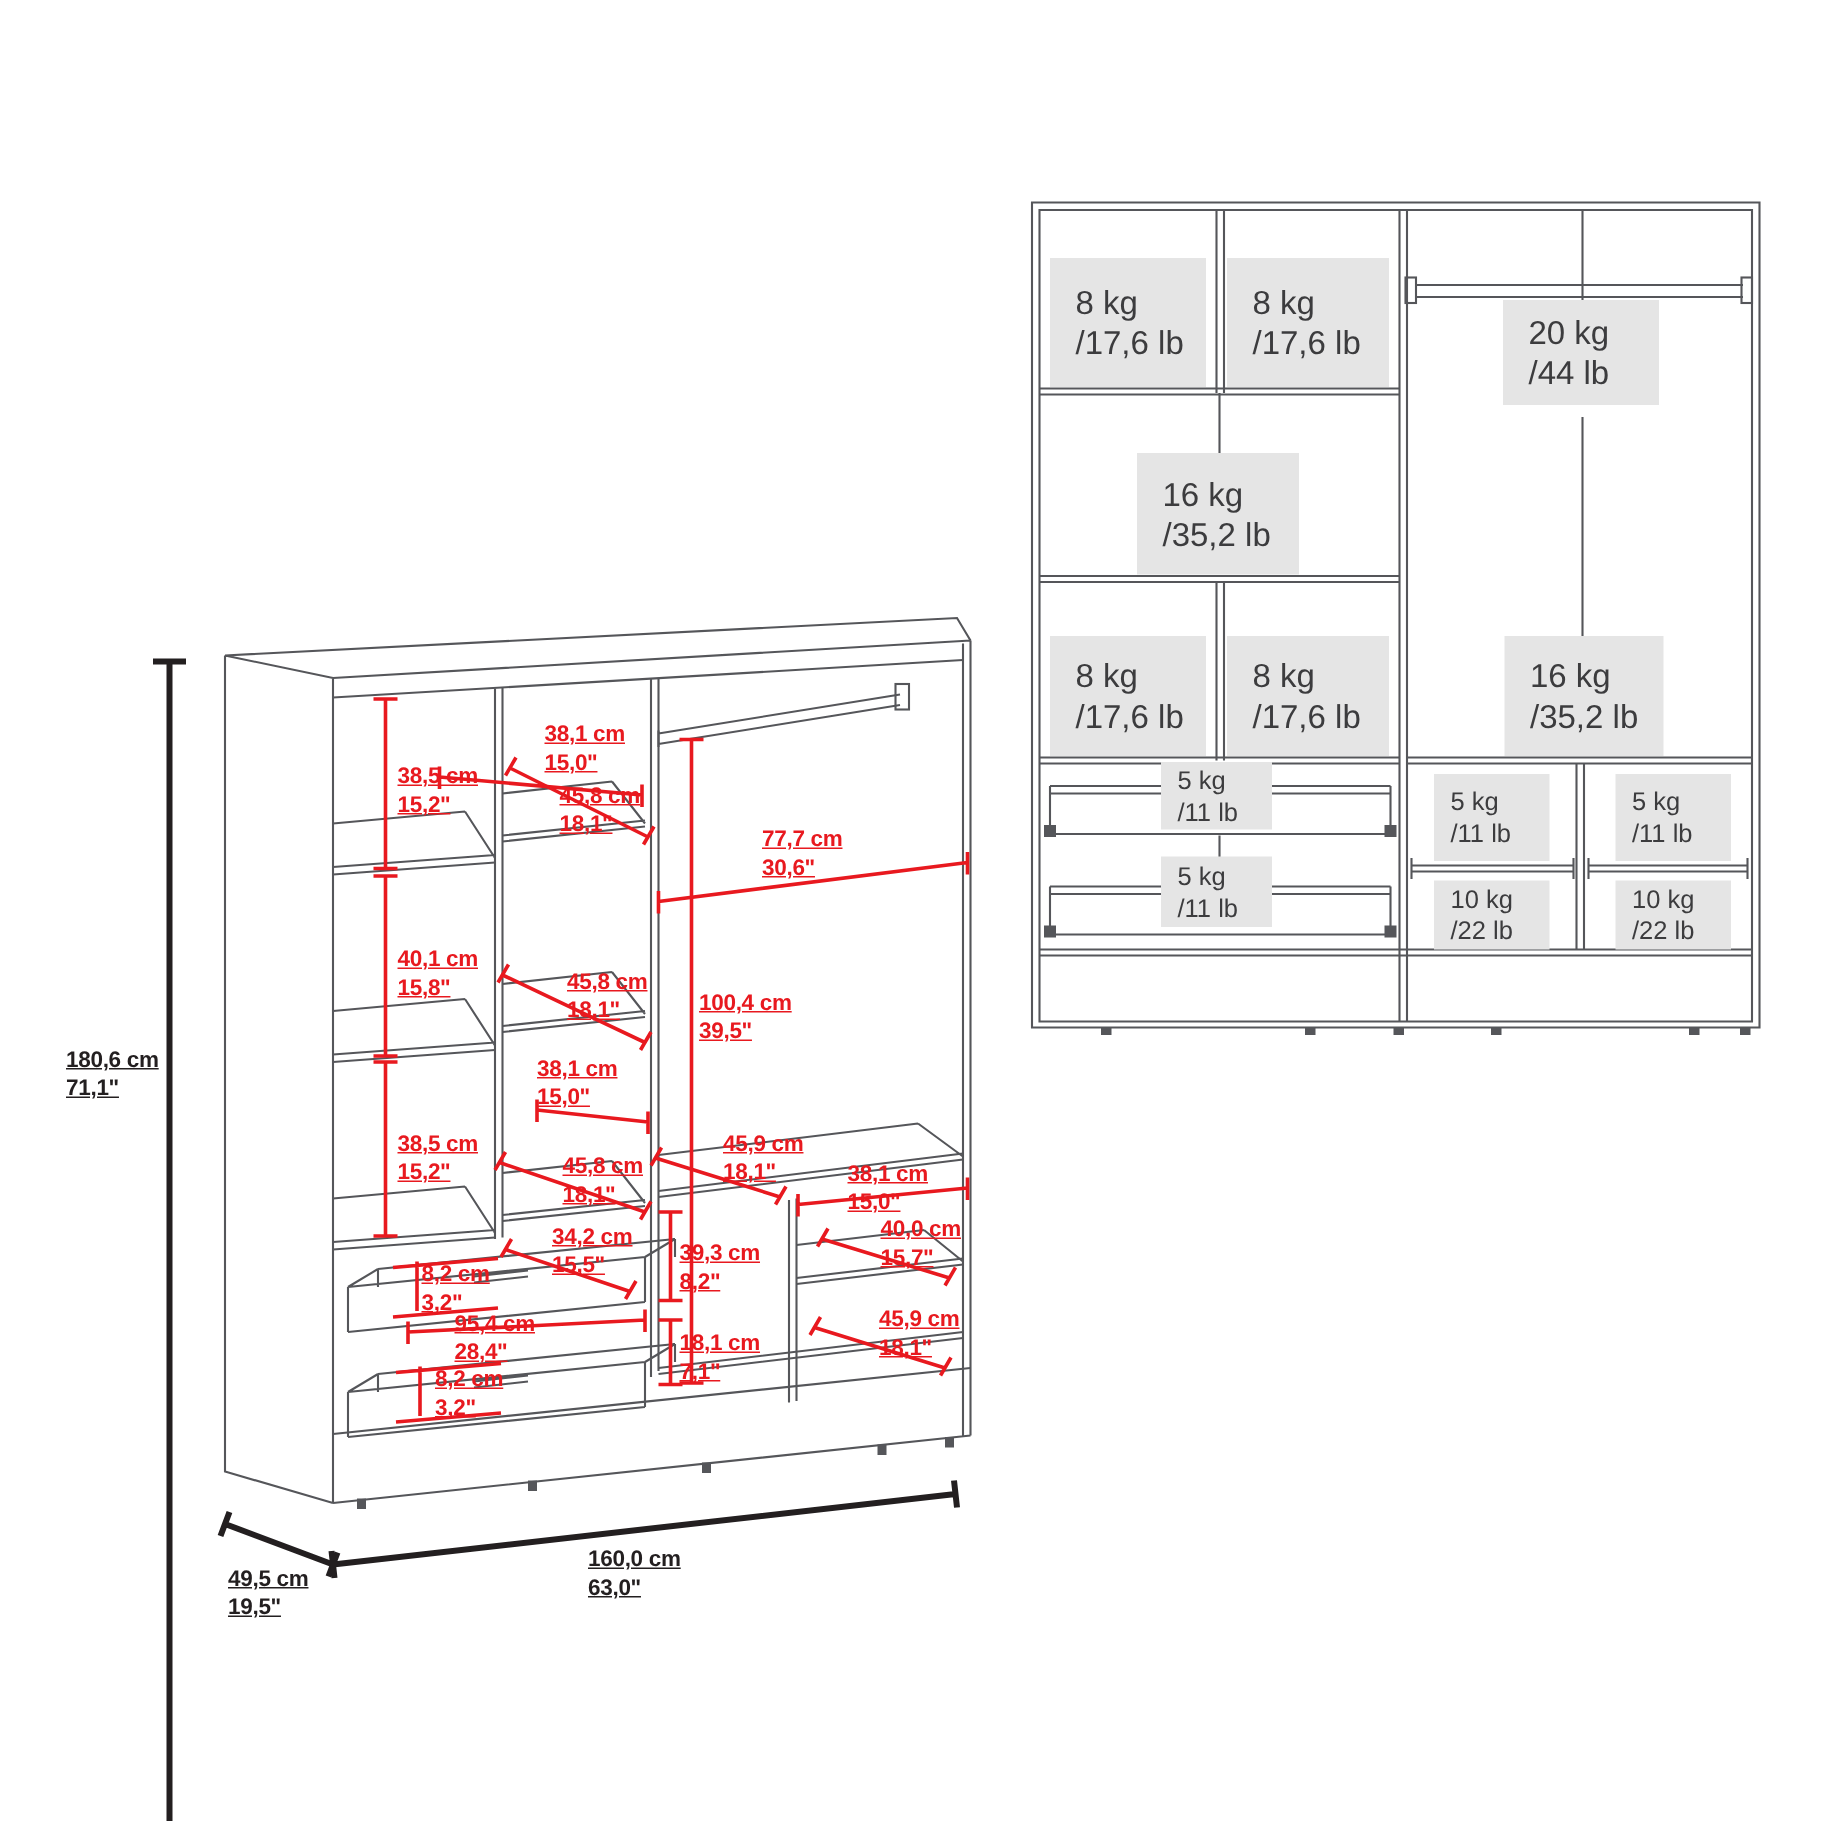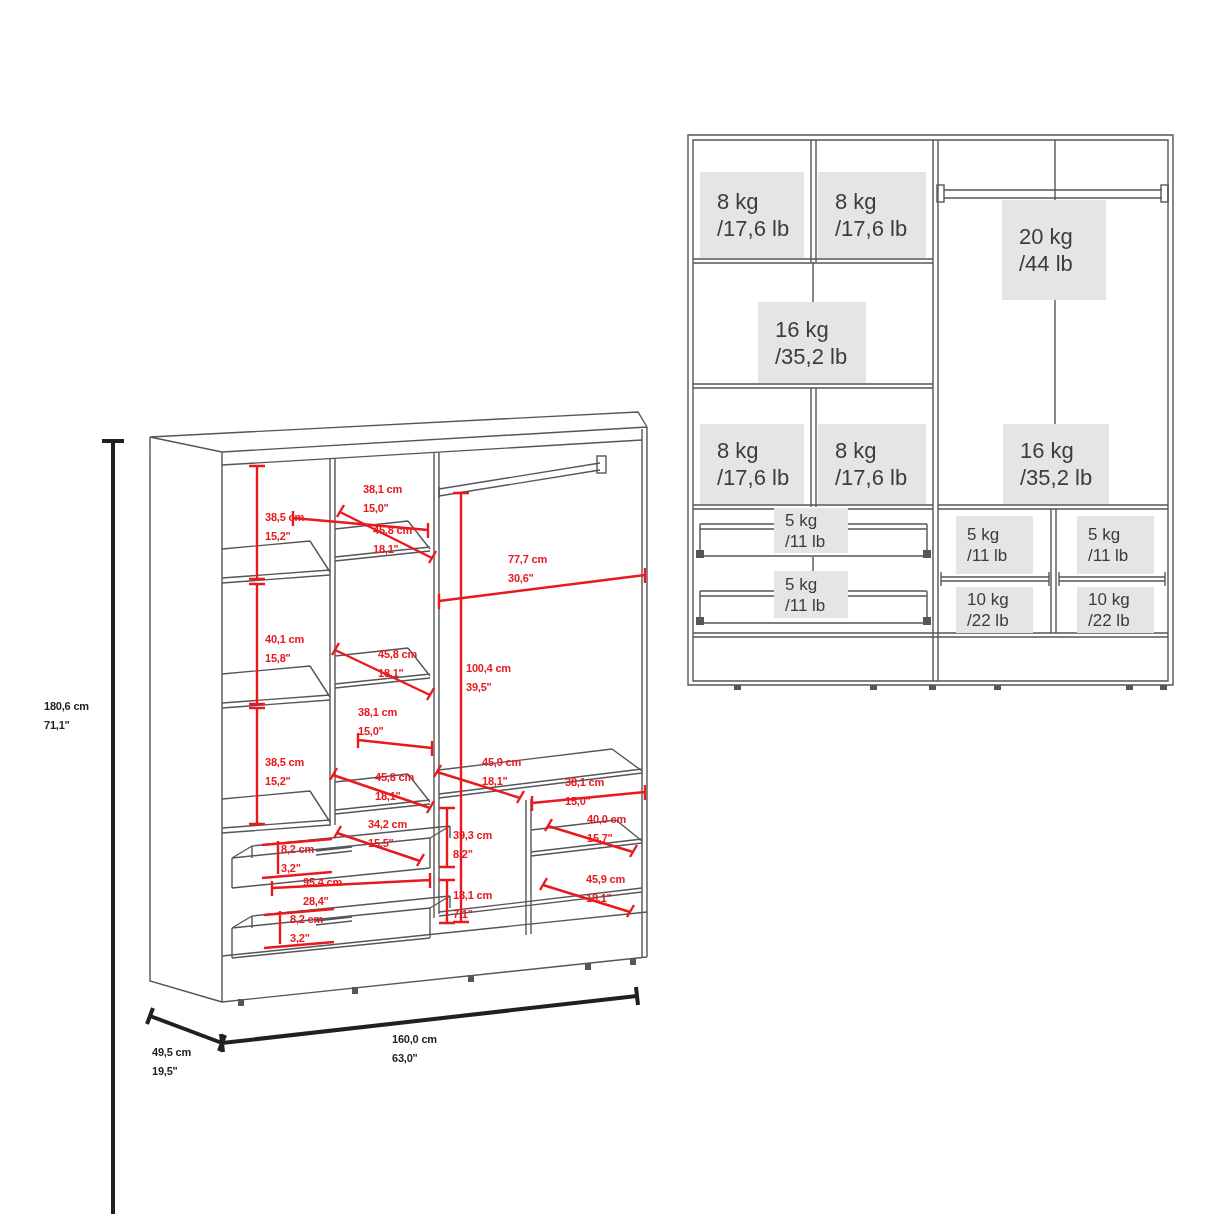--- a/index.html
+++ b/index.html
@@ -1,20 +1,20 @@
 <!DOCTYPE html>
 <html><head>
 <meta charset="utf-8">
 <style>
   html,body{margin:0;padding:0;background:#ffffff;}
   .canvas{position:relative;width:1214px;height:1214px;background:#ffffff;overflow:hidden;
           font-family:"Liberation Sans","DejaVu Sans",sans-serif;}
   .lineart{position:absolute;left:0;top:0;}
-  .dim{position:absolute;white-space:nowrap;font-size:11px;line-height:19px;font-weight:600;
-       color:#E8191F;letter-spacing:-0.2px;}
+  .dim{position:absolute;white-space:nowrap;font-size:15px;line-height:19px;font-weight:600;
+       color:#E8191F;letter-spacing:-0.2px;text-decoration:underline;}
   .dim span{display:block;}
   .dim.black{color:#231F20;font-weight:600;}
   .cap{position:absolute;background:#e5e5e5;color:#3C3C3E;display:flex;flex-direction:column;
        justify-content:center;box-sizing:border-box;}
   .cap span{display:block;white-space:nowrap;}
   .cap-lg{font-size:22px;line-height:27px;padding-left:17px;}
   .cap-sm{font-size:17px;line-height:21px;padding-left:11px;}
 </style>
 </head>
 <body>
@@ -237,21 +237,21 @@
     <span>/35,2 lb</span>
   </div>
   <div class="cap cap-lg" style="left:700px;top:424px;width:104px;height:80px">
     <span>8 kg</span>
     <span>/17,6 lb</span>
   </div>
   <div class="cap cap-lg" style="left:818px;top:424px;width:108px;height:80px">
     <span>8 kg</span>
     <span>/17,6 lb</span>
   </div>
-  <div class="cap cap-lg" style="left:1002px;top:200px;width:104px;height:100px">
+  <div class="cap cap-lg" style="left:1002px;top:200px;width:104px;height:70px">
     <span>20 kg</span>
     <span>/44 lb</span>
   </div>
   <div class="cap cap-lg" style="left:1003px;top:424px;width:106px;height:80px">
     <span>16 kg</span>
     <span>/35,2 lb</span>
   </div>
   <div class="cap cap-sm" style="left:774px;top:508px;width:74px;height:45px">
     <span>5 kg</span>
     <span>/11 lb</span>

